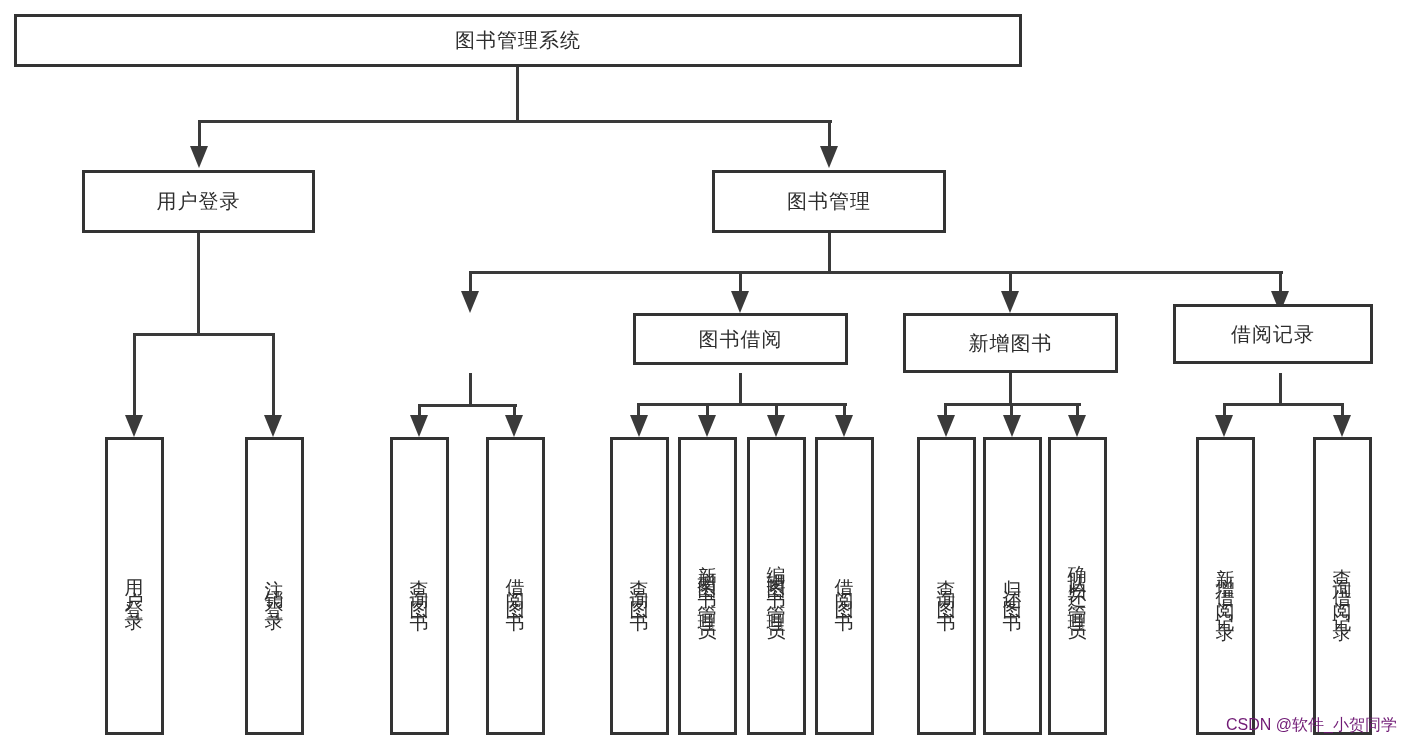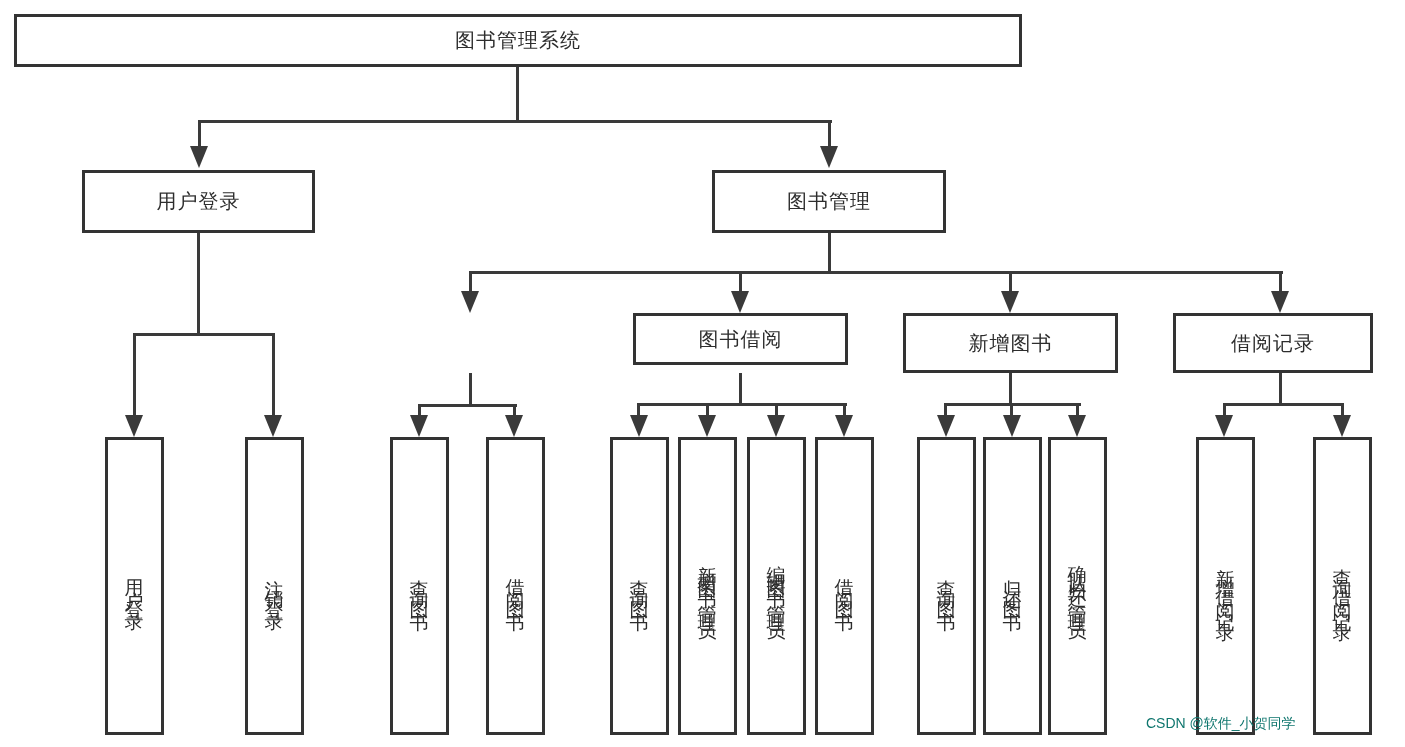--- a/index.html
+++ b/index.html
@@ -42,24 +42,24 @@
   .arrow {
     position: absolute;
     width: 0;
     height: 0;
     border-left: 9px solid transparent;
     border-right: 9px solid transparent;
     border-top: 22px solid #3a3a3a;
   }
   .watermark {
     position: absolute;
-    left: 1146px;
+    left: 1226px;
     top: 715px;
-    font-size: 14px;
-    color: #0f766e;
+    font-size: 16px;
+    color: #701a75;
     white-space: nowrap;
     z-index: 5;
   }
 </style>
 </head>
 <body>
 
 <div id="canvas">
 
   <div class="box" style="left:14px; top:14px; width:1008px; height:53px;">
@@ -97,21 +97,21 @@
   <div class="arrow" style="left:1001px; top:291px;"></div>
   <div class="line" style="left:1279px; top:271px; width:3px; height:20px;"></div>
   <div class="arrow" style="left:1271px; top:291px;"></div>
 
   <div class="box" style="left:633px; top:313px; width:215px; height:52px;">
     <span class="hlabel">图书借阅</span>
   </div>
   <div class="box" style="left:903px; top:313px; width:215px; height:60px;">
     <span class="hlabel">新增图书</span>
   </div>
-  <div class="box" style="left:1173px; top:313px; width:200px; height:60px;">
+  <div class="box" style="left:1173px; top:304px; width:200px; height:60px;">
     <span class="hlabel">借阅记录</span>
   </div>
 
   <div class="line" style="left:469px; top:373px; width:3px; height:34px;"></div>
   <div class="line" style="left:418px; top:404px; width:99px; height:3px;"></div>
   <div class="line" style="left:418px; top:404px; width:3px; height:12px;"></div>
   <div class="arrow" style="left:410px; top:415px;"></div>
   <div class="line" style="left:513px; top:404px; width:3px; height:12px;"></div>
   <div class="arrow" style="left:505px; top:415px;"></div>
 

